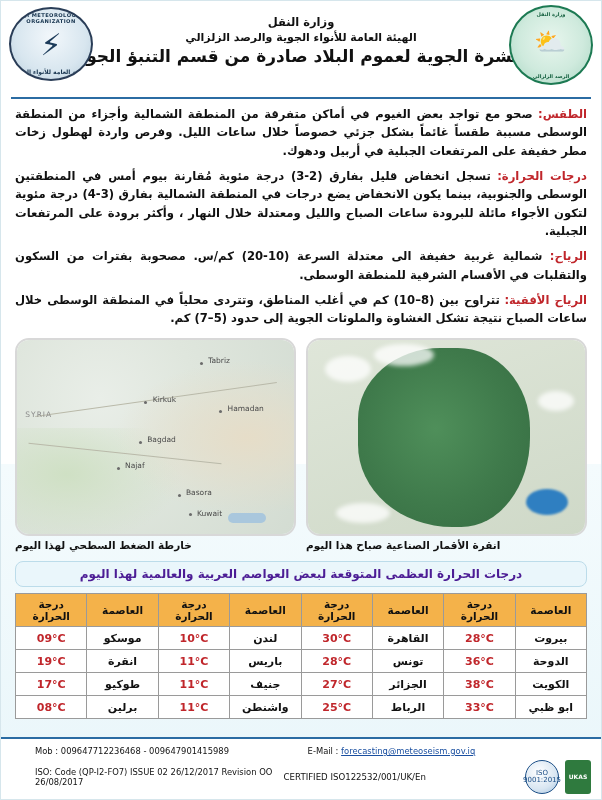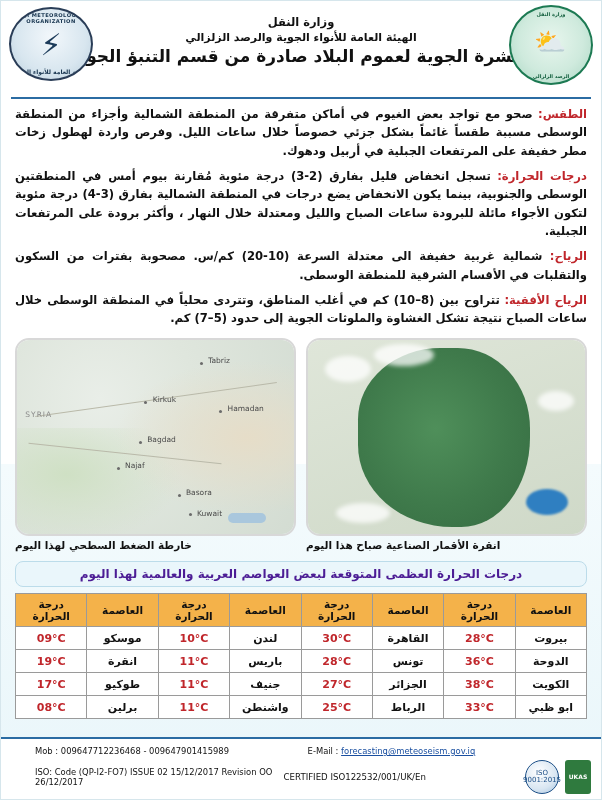--- a/index.html
+++ b/index.html
@@ -380,21 +380,21 @@
       <div class="foot-mid">
         <div class="foot-line">
           <span>E-Mail :</span>
           <a class="mail-link" href="#">forecasting@meteoseism.gov.iq</a>
         </div>
       </div>
       <div class="foot-right" style="visibility:hidden;">.</div>
     </div>
     <div class="foot-row" style="margin-top:2px;">
       <div class="foot-left">
-        <div class="foot-line">ISO: Code (QP-I2-FO7)   ISSUE 02   15/12/2017 Revision   OO   26/12/2017</div>
+        <div class="foot-line">ISO: Code (QP-I2-FO7)   ISSUE 02   26/12/2017 Revision   OO   26/08/2017</div>
       </div>
       <div class="foot-mid">
         <div class="cert-text">CERTIFIED ISO122532/001/UK/En</div>
       </div>
       <div class="foot-right">
         <div class="badge-iso">ISO 9001:2015</div>
         <div class="badge-ukas">UKAS</div>
       </div>
     </div>
   </div>

